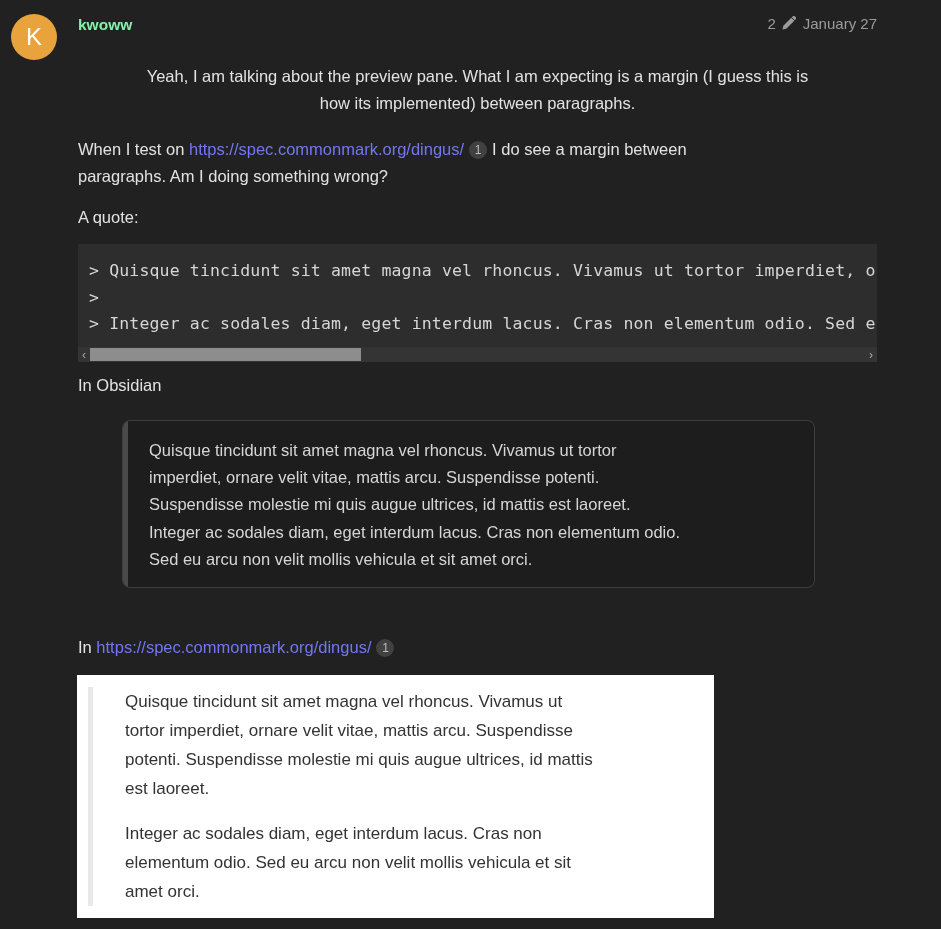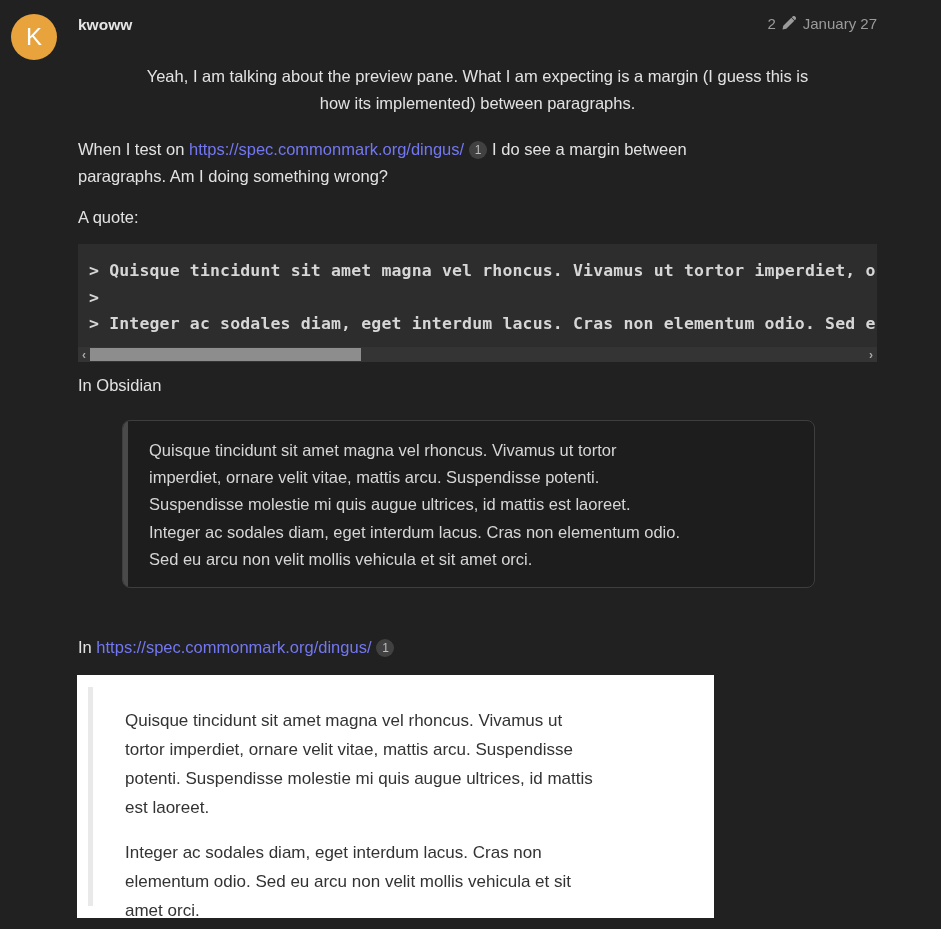--- a/index.html
+++ b/index.html
@@ -10,21 +10,21 @@
     color:#e2e2e2;
   }
   .avatar {
     position:absolute; left:11px; top:14px; width:46px; height:46px;
     border-radius:50%; background:#e8a33d; display:flex; align-items:center;
     justify-content:center; cursor:pointer;
   }
   .avatar span { color:#ffffff; font-size:24px; font-weight:400; }
   .username {
     position:absolute; left:78px; top:16px; font-size:15.5px; font-weight:700;
-    color:#e5e5e5; cursor:pointer;
+    color:#86efac; cursor:pointer;
   }
   .meta {
     position:absolute; right:64px; top:15px; display:flex; align-items:center;
     gap:7px; color:#9b9b9b; font-size:15px;
   }
   .meta .edits { display:flex; align-items:center; gap:5px; cursor:pointer; }
   .content { position:absolute; left:78px; top:0; width:799px; }
   .content p { font-size:16.5px; line-height:27px; color:#e2e2e2; }
   .ml { white-space:pre-line; }
   #p1 { margin-top:63px;text-align:center; }
@@ -34,21 +34,21 @@
   .badge {
     display:inline-block; width:18px; height:18px; border-radius:50%;
     background:#414141; color:#bdbdbd; font-size:12px; line-height:18px;
     text-align:center; vertical-align:1px; margin:0 5px 0 5px;
   }
   pre.codeblock {
     margin-top:13px; width:799px; height:118px; background:#2d2d2d;
     position:relative; overflow:hidden; padding:14px 0 0 11px;
     font-family:"DejaVu Sans Mono", monospace; font-size:16.5px;
     letter-spacing:0.15px; line-height:26.5px; color:#d6d6d6;
-    white-space:pre; cursor:text;font-weight:bold;
+    white-space:pre; cursor:text;
   }
   .hscroll {
     position:absolute; left:0; right:0; bottom:0; height:15px;
     background:#343434; display:flex; align-items:stretch;
     font-family:"Liberation Sans", sans-serif; letter-spacing:0;
   }
   .hscroll .arrow {
     width:12px; display:flex; align-items:center; justify-content:center;
     color:#a9a9a9; font-size:12px; line-height:1; cursor:pointer;
   }
@@ -72,21 +72,21 @@
   }
   #dingus-label { margin-top:46px; }
   .dingus-shot {
     margin:14px 0 0 -1px; width:637px; height:243px; position:relative;
     background:#ffffff; cursor:zoom-in;
   }
   .dingus-bar {
     position:absolute; left:11px; top:12px; bottom:12px; width:5px;
     background:#e9e9e9;
   }
-  .dingus-text { padding:31px 20px 0 48px; }
+  .dingus-text { padding:12px 20px 0 48px; }
   .dingus-text p {
     font-size:17px; line-height:29px; color:#333333;
   }
   .dingus-text p + p { margin-top:16px; }
 </style>
 </head>
 <body>
 
 <div class="page">
 

